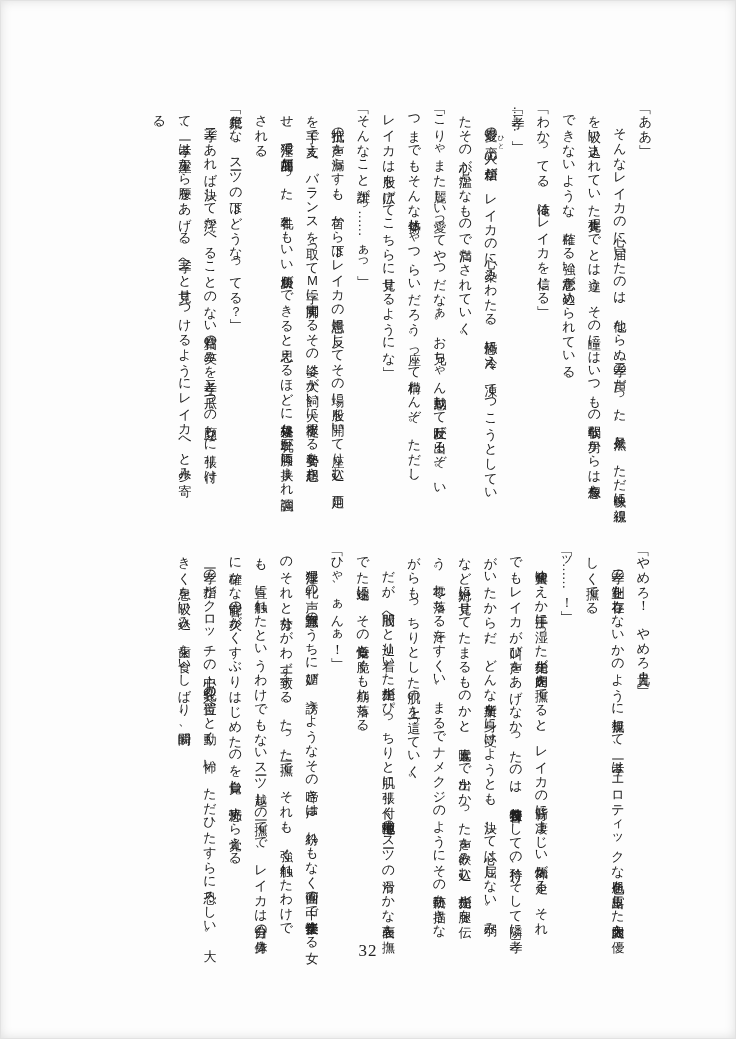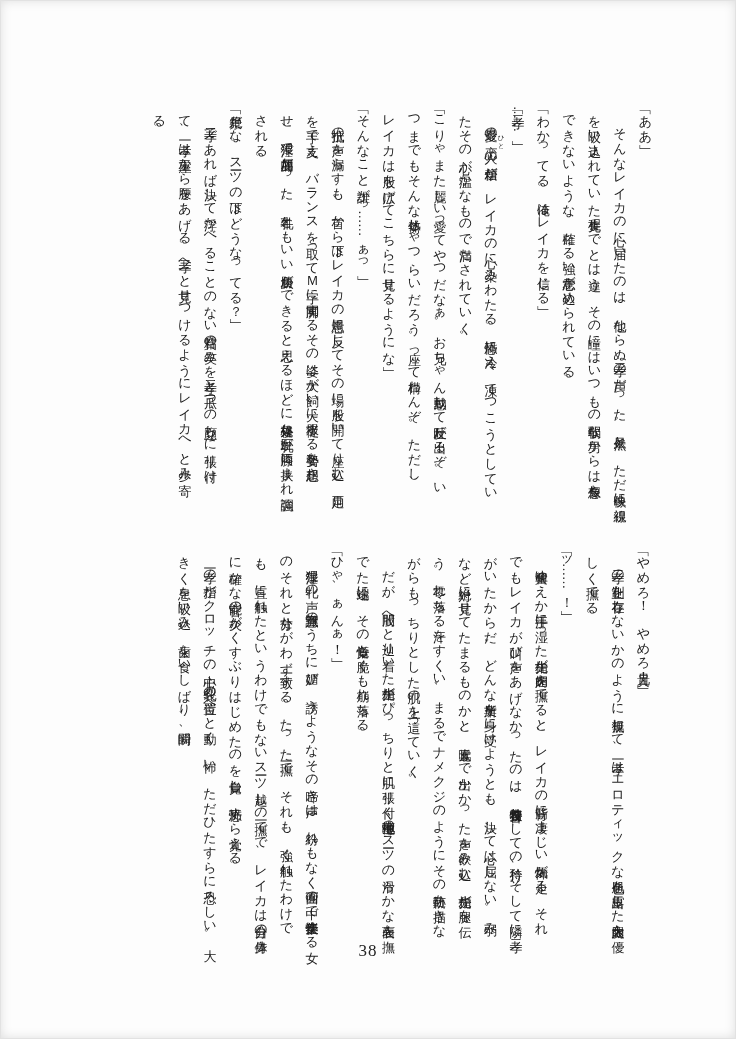--- a/index.html
+++ b/index.html
@@ -73,14 +73,14 @@
       <p>「やめろ！　やめろ兄貴！」</p>
       <p>　孝二の制止を存在しないかのように無視して、一孝はエロティックな肌色を露出した内太腿を優しく撫でる。</p>
       <p>「ッ……！」</p>
       <p>　興奮ゆえか手汗に湿った指先が媚肉を撫でると、レイカの背筋に凄まじい怖気が走る。それでもレイカが叫び声をあげなかったのは、特務捜査官としての矜持、そして隣に孝二がいたからだ。どんな所業を身に受けようとも、決して心は屈しない。弱みなど絶対に見せてたまるものかと、喉元まで出かかった声を飲み込む。指先が腿を伝う。零れ落ちる汗をすくい、まるでナメクジのようにその軌跡を描きながらもっちりとした肌の上を這っていく。</p>
       <p>　だが、股間へと辿り着いた指先がぴっちりと肌に張り付く極薄生地のスーツの滑らかな表面を撫でた途端に、その覚悟も脆くも崩れ落ちる。</p>
       <p>「ひゃ、ぁんぁ！」</p>
       <p>　淫猥な牝の声。無意識のうちに媚び、誘うようなその啼き声は、紛れもなく画面の中で快楽奉仕する女のそれと寸分たがわず一致する。たった一撫で。それも、強く触れたわけでも、直に触れたというわけでもないスーツ越しの一撫でで、レイカは自分の身体に確かな官能の炎がくすぶりはじめたのを自覚し、恐怖すら覚える。</p>
       <p>　一孝の指がクロッチの中心、牝裂の位置へと動く。怖い。ただひたすらに恐ろしい。大きく息を吸い込み、歯を食いしばり、瞬間、</p>
     </section>
 
-  <div class="pagenum">38</div>
+  <div class="pagenum">32</div>
 </div>
 
 </body></html>

